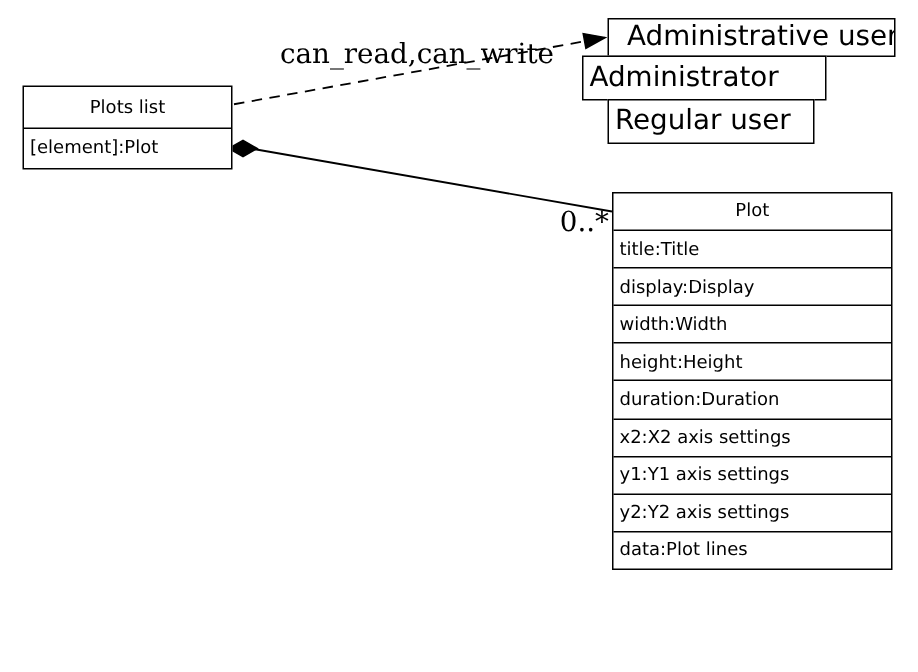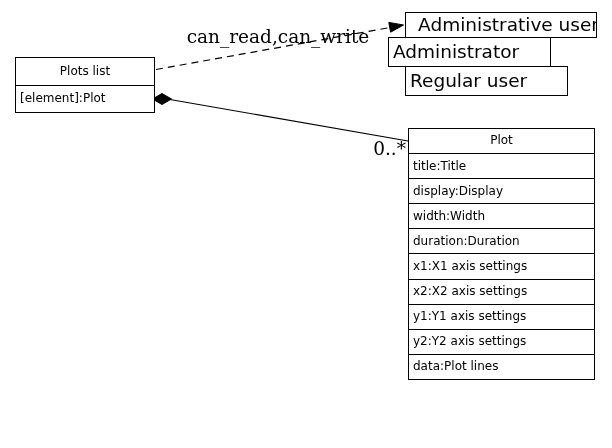--- a/index.html
+++ b/index.html
@@ -98,21 +98,21 @@
   }
   .box-admin-row1 {
     left: 388px;
     top: 37px;
     width: 163px;
     height: 30px;
   }
   .box-admin-row2 {
     left: 405px;
     top: 66px;
-    width: 163px;
+    width: 138px;
     height: 30px;
   }
   .node-plot {
     left: 408px;
     top: 128px;
     width: 187px;
     height: 252px;
   }
 </style>
 </head>
@@ -138,21 +138,21 @@
 
   <div class="box box-admin-header">Administrative user</div>
   <div class="box box-admin-row1">Administrator</div>
   <div class="box box-admin-row2">Regular user</div>
 
   <div class="node node-plot">
     <div class="row center">Plot</div>
     <div class="row">title:Title</div>
     <div class="row">display:Display</div>
     <div class="row">width:Width</div>
+    <div class="row">height:Height</div>
     <div class="row">duration:Duration</div>
-    <div class="row">x1:X1 axis settings</div>
     <div class="row">x2:X2 axis settings</div>
     <div class="row">y1:Y1 axis settings</div>
     <div class="row">y2:Y2 axis settings</div>
     <div class="row">data:Plot lines</div>
   </div>
 
 </div>
 
 </body></html>

